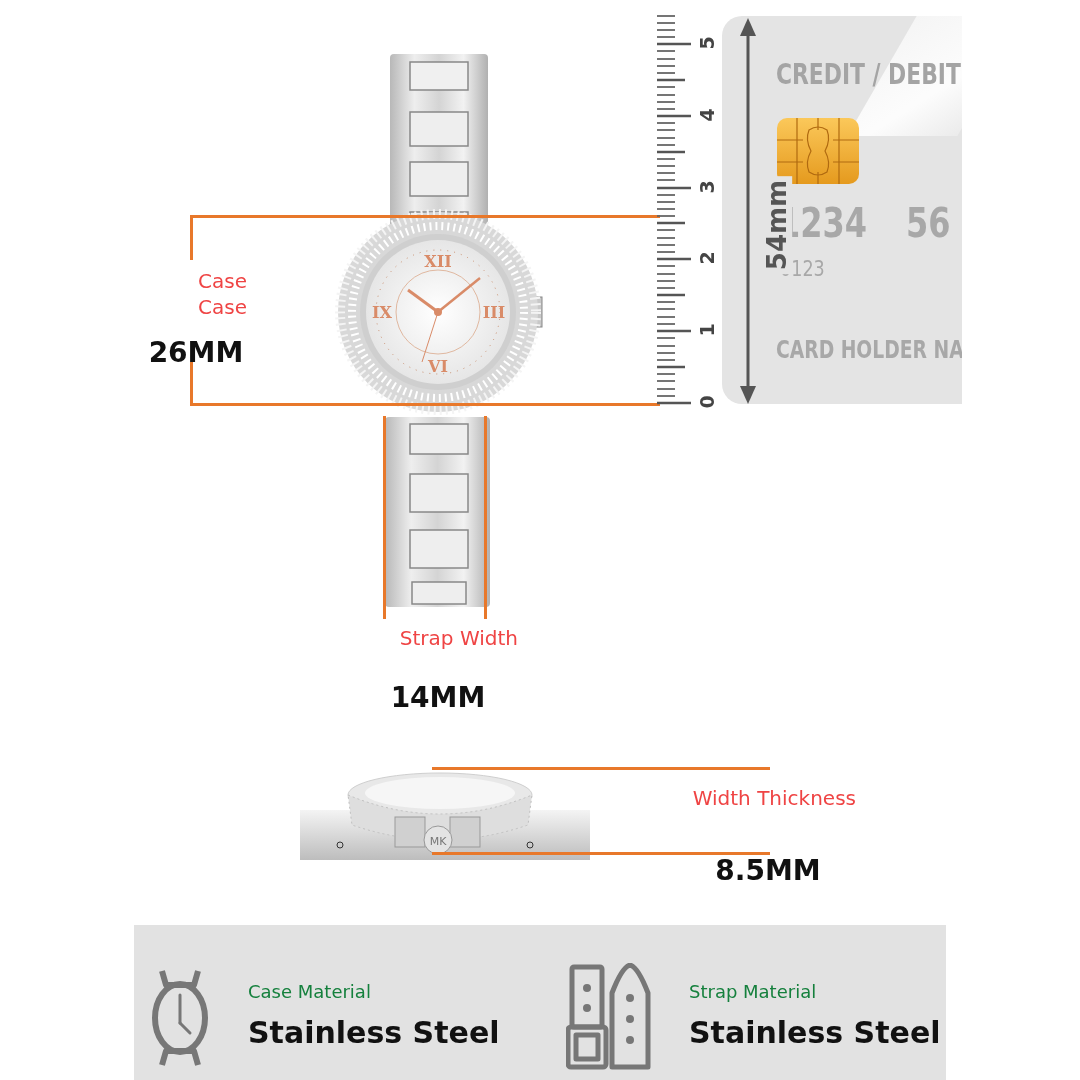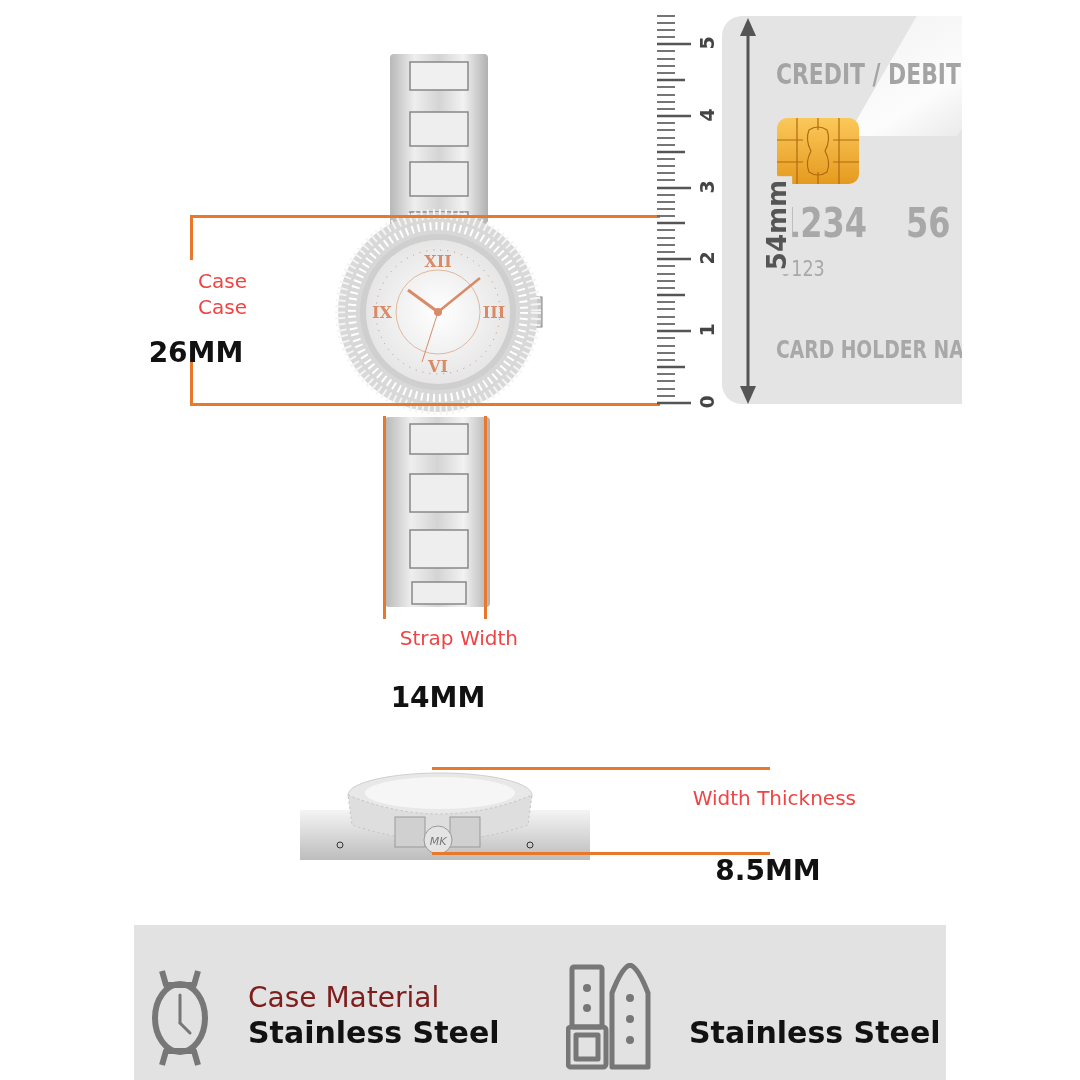--- a/index.html
+++ b/index.html
@@ -13,21 +13,21 @@
   .card .gloss{position:absolute;right:-30px;top:0;width:110px;height:120px;background:linear-gradient(135deg,#f7f7f7 0%,#fff 60%,#ececec 100%);transform:skewX(-30deg);opacity:.9;}
   .card .title{position:absolute;left:54px;top:42px;font-size:28px;font-weight:bold;color:#a4a4a4;letter-spacing:0;white-space:nowrap;transform:scaleX(.78);transform-origin:left;}
   .chip{position:absolute;left:55px;top:102px;width:82px;height:66px;border-radius:10px;background:linear-gradient(180deg,#fbc85a,#e59a1e);}
   .chip svg{position:absolute;left:0;top:0;}
   .card .num{position:absolute;top:184px;font-size:40px;color:#a8a8a8;font-weight:bold;transform:scaleX(.8);transform-origin:left;white-space:nowrap;}
   .card .cvv{position:absolute;left:58px;top:240px;font-size:22px;color:#a8a8a8;transform:scaleX(.8);transform-origin:left;}
   .card .holder{position:absolute;left:54px;top:320px;font-size:24px;font-weight:bold;color:#a8a8a8;white-space:nowrap;transform:scaleX(.78);transform-origin:left;}
   .ruler-num{position:absolute;font-size:19px;font-weight:bold;color:#444;transform:rotate(-90deg);}
   .dim-label{position:absolute;left:728px;top:210px;font-size:26px;font-weight:bold;color:#555;transform:rotate(-90deg);transform-origin:center;background:#e4e4e4;padding:0 4px;}
   .band{position:absolute;left:134px;top:925px;width:812px;height:155px;background:#e2e2e2;}
-  .mat-title{position:absolute;font-size:28px;color:#7f1d1d;}
+  .mat-title{position:absolute;font-size:18px;color:#15803d;}
   .mat-val{position:absolute;font-size:30px;font-weight:bold;color:#111;}
 </style>
 </head>
 <body>
 
 <div class="abs" style="left:330px;top:42px;width:220px;height:600px;">
   <svg width="220" height="600" viewBox="0 0 220 600">
     <defs>
       <linearGradient id="steel" x1="0" x2="1">
         <stop offset="0" stop-color="#b8b8b8"></stop>
@@ -186,21 +186,21 @@
 
 <div class="abs" style="left:738px;top:18px;width:20px;height:386px;">
   <svg width="20" height="386" viewBox="0 0 20 386">
     <line x1="10" y1="10" x2="10" y2="376" stroke="#555" stroke-width="3"></line>
     <polygon points="10,0 2,18 18,18" fill="#555"></polygon>
     <polygon points="10,386 2,368 18,368" fill="#555"></polygon>
   </svg>
 </div>
 <div class="dim-label">54mm</div>
 
-<div class="abs" style="left:300px;top:765px;width:290px;height:100px;font-style:italic;">
+<div class="abs" style="left:300px;top:765px;width:290px;height:100px;">
   <svg width="290" height="100" viewBox="0 0 290 100">
     <defs>
       <linearGradient id="side" x1="0" y1="0" x2="0" y2="1">
         <stop offset="0" stop-color="#f4f4f4"></stop>
           <stop offset="1" stop-color="#bdbdbd"></stop>
       </linearGradient>
     </defs>
     <rect x="0" y="45" width="290" height="50" fill="url(#side)"></rect>
     <ellipse cx="140" cy="30" rx="92" ry="22" fill="#e8e8e8" stroke="#cfcfcf"></ellipse>
     <ellipse cx="140" cy="28" rx="75" ry="16" fill="#f6f6f6"></ellipse>
@@ -245,14 +245,15 @@
       </g>
       <g fill="#777">
         <circle cx="21" cy="25" r="4"></circle>
           <circle cx="21" cy="45" r="4"></circle>
         <circle cx="64" cy="35" r="4"></circle>
           <circle cx="64" cy="56" r="4"></circle>
           <circle cx="64" cy="77" r="4"></circle>
       </g>
     </svg>
   </div>
+  <div class="mat-title" style="left:555px;top:56px;">Strap Material</div>
   <div class="mat-val" style="left:555px;top:90px;">Stainless Steel</div>
 </div>
 
 </body></html>

